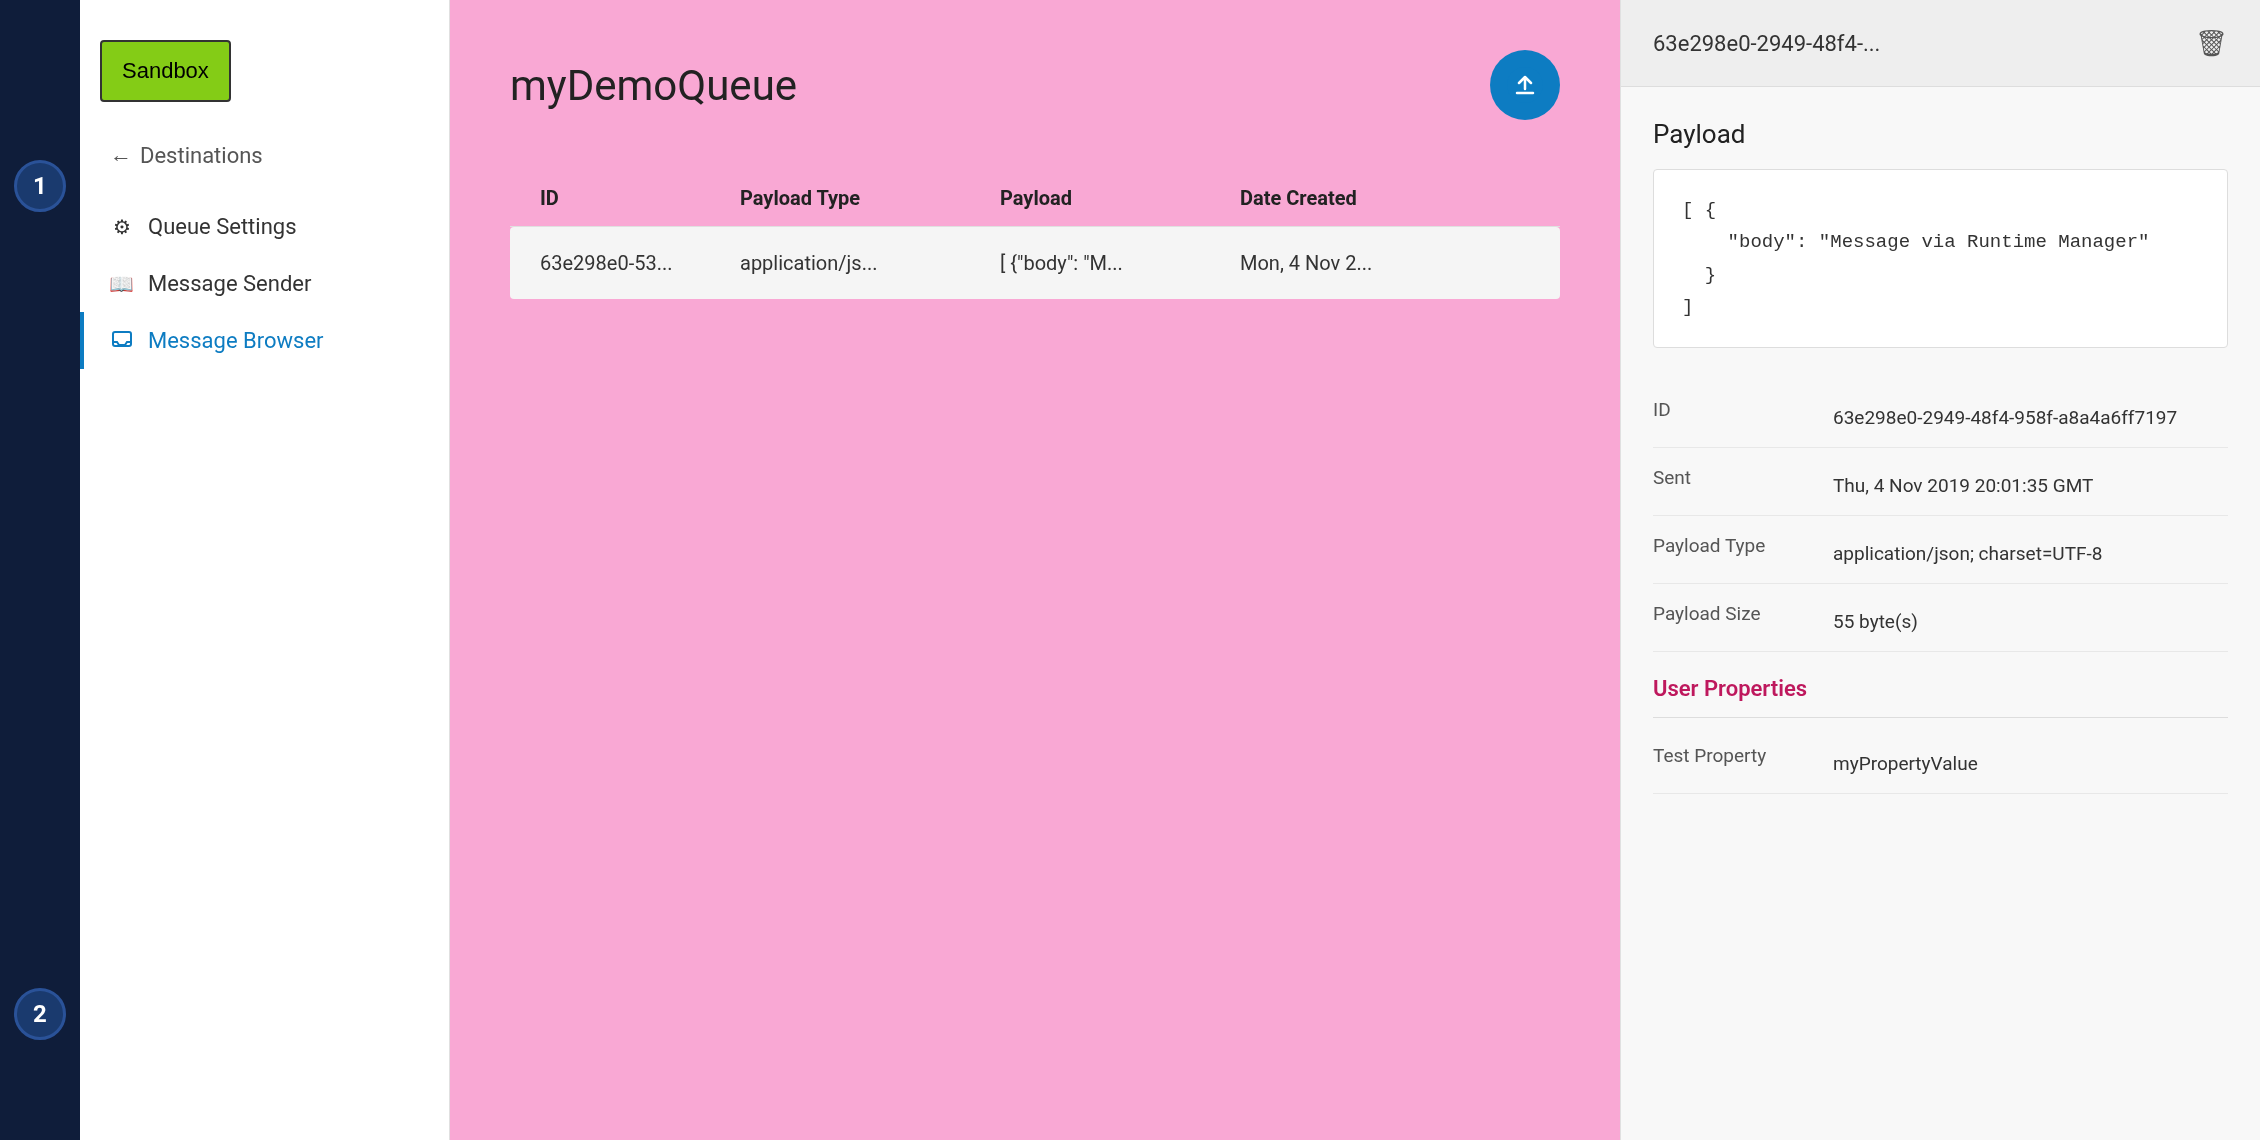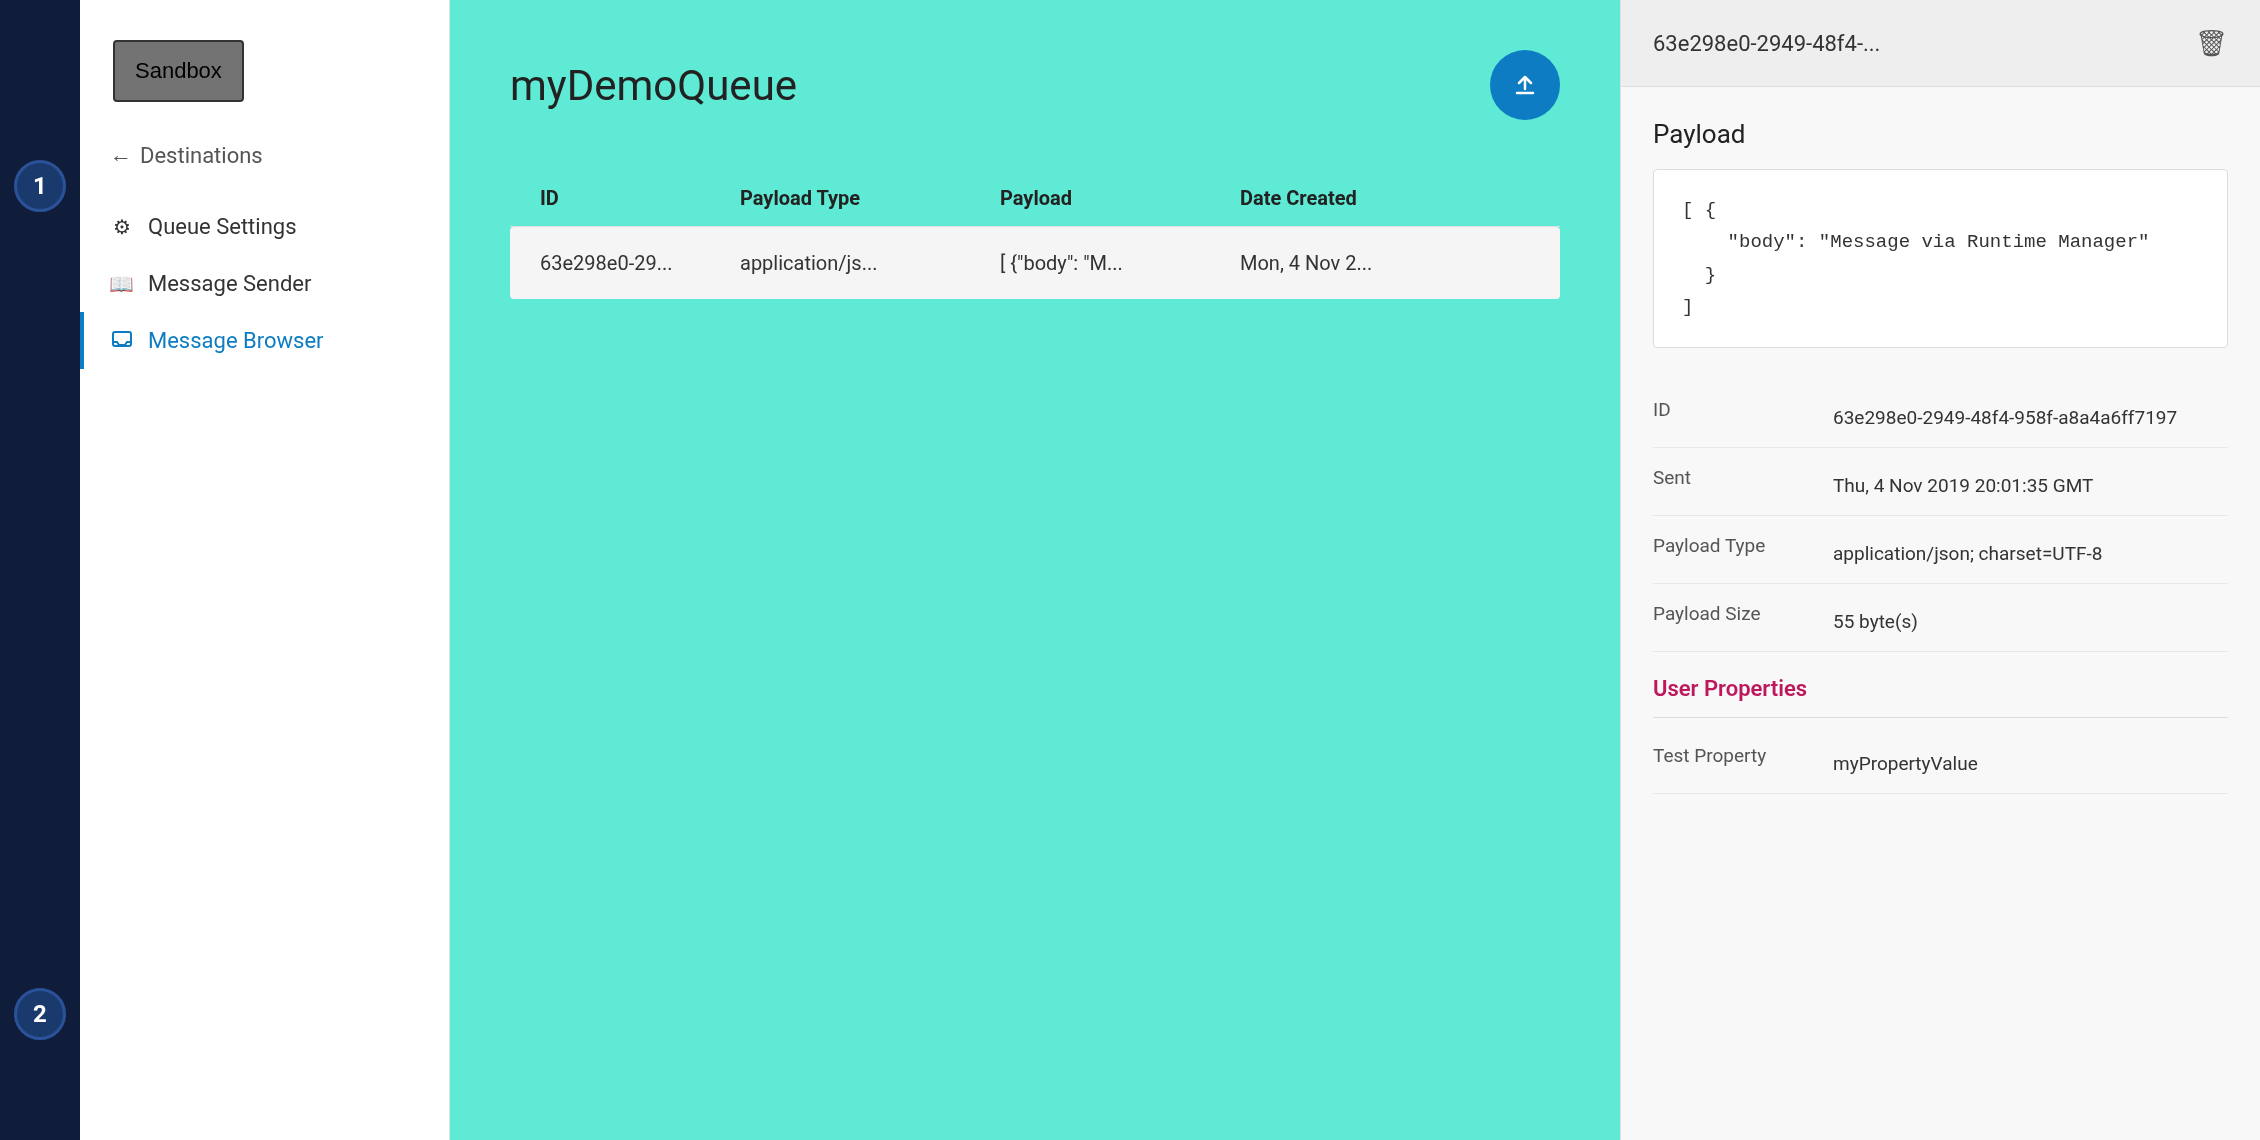--- a/index.html
+++ b/index.html
@@ -60,29 +60,29 @@
     
     .nav-sidebar {
       width: 370px;
       background: #ffffff;
       border-right: 1px solid #e0e0e0;
       flex-shrink: 0;
       padding: 40px 0 0 0;
     }
 
     .sandbox-btn {
-      margin: 0 20px 40px 33px;
+      margin: 0 20px 40px 20px;
       border: 2px solid #333;
       border-radius: 4px;
       padding: 16px 20px;
       text-align: center;
       font-size: 22px;
       font-weight: 500;
       cursor: pointer;
-      background: #737373;
+      background: #84cc16;
     }
 
     .back-link {
       display: flex;
       align-items: center;
       gap: 8px;
       padding: 0 20px 30px 30px;
       color: #555;
       font-size: 22px;
       cursor: pointer;
@@ -114,21 +114,21 @@
       height: 24px;
       display: flex;
       align-items: center;
       justify-content: center;
       font-size: 20px;
     }
 
     
     .main-content {
       flex: 1;
-      background: #5eead4;
+      background: #f9a8d4;
       padding: 50px 60px;
       overflow-y: auto;
     }
 
     .main-header {
       display: flex;
       align-items: center;
       justify-content: space-between;
       margin-bottom: 50px;
     }
@@ -335,21 +335,21 @@
   </div>
 
   <div class="table-container">
     <div class="table-header">
       <div class="table-header-cell">ID</div>
       <div class="table-header-cell">Payload Type</div>
       <div class="table-header-cell">Payload</div>
       <div class="table-header-cell">Date Created</div>
     </div>
     <div class="table-row">
-      <div class="table-cell">63e298e0-29...</div>
+      <div class="table-cell">63e298e0-53...</div>
       <div class="table-cell">application/js...</div>
       <div class="table-cell">[ {"body": "M...</div>
       <div class="table-cell">Mon, 4 Nov 2...</div>
     </div>
   </div>
 </div>
 
 <div class="right-panel">
   <div class="right-panel-header">
     <span class="message-id-title">63e298e0-2949-48f4-...</span>

